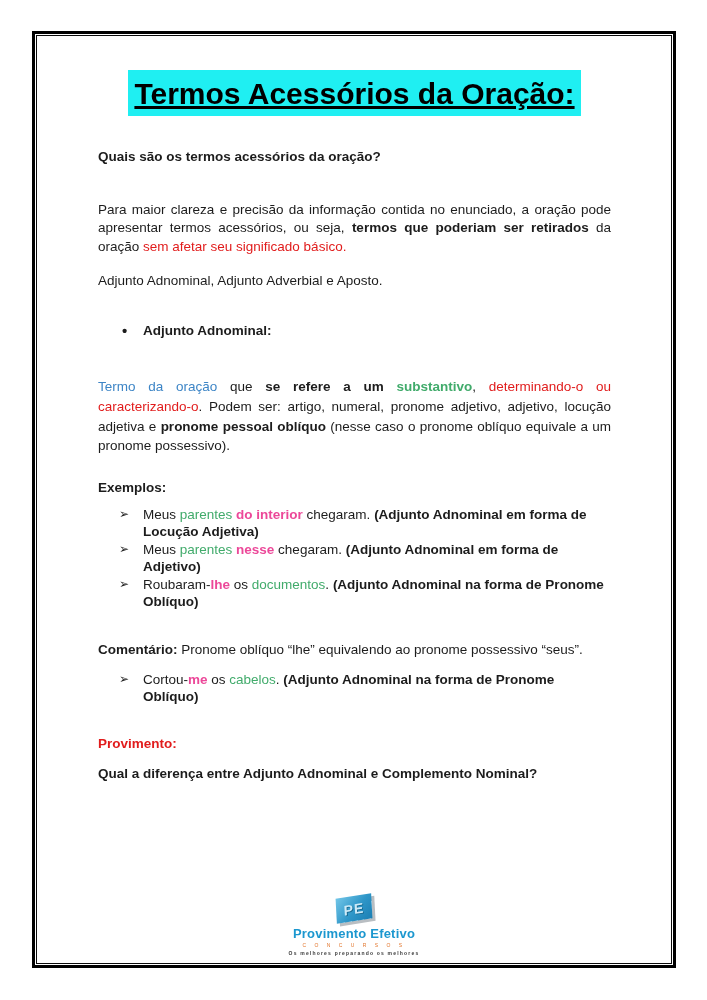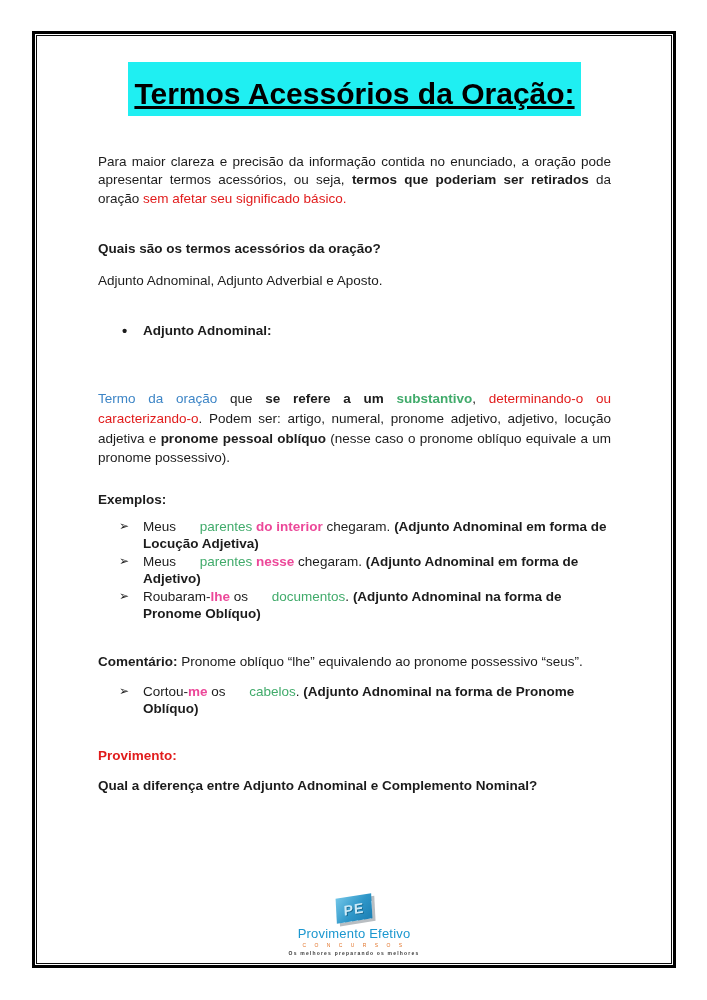--- a/index.html
+++ b/index.html
@@ -14,78 +14,78 @@
     border:3px solid #000; padding:1px; background:#fff;
   }
   .sheet-inner {
     width:100%; height:100%; border:1px solid #0b0b0b;
     padding:37px 60px 0 61px; position:relative; overflow:hidden;
   }
   .title-wrap { text-align:center; }
   .title-highlight {
     display:inline; font-weight:bold; font-size:30px; line-height:1.42;
     color:#000; text-decoration:underline;
-    padding:15px 6px 6px; white-space:nowrap;
+    padding:7px 6px 6px; white-space:nowrap;
   }
   .body-text { font-size:13.5px; }
   .p-intro { margin-top:37px; text-align:justify; line-height:1.38; }
   .q-heading { margin-top:33px; font-weight:bold; }
   .q-answer { margin-top:17px; }
   .bullet-head { margin-top:35px; font-weight:bold; position:relative; padding-left:45px; }
   .bullet-head .marker { position:absolute; left:24px; top:-1px; font-size:15px; }
-  .p-def { margin-top:51px; text-align:justify; line-height:1.45; }
+  .p-def { margin-top:39px; text-align:justify; line-height:1.45; }
   .ex-heading { margin-top:24px; font-weight:bold; }
   ul.ex-list { list-style:none; margin-top:11px; }
   ul.ex-list li { position:relative; padding-left:45px; line-height:1.3; }
   ul.ex-list li .marker { position:absolute; left:21px; top:1px; font-size:12px; color:#222; }
   .comment { margin-top:30px; line-height:1.4; }
   .comment-justify { text-align:justify; }
   .single-list { margin-top:36px; }
   .important-label { margin-top:30px; font-weight:bold; }
   .final-question { margin-top:15px; font-weight:bold; }
 
   
   .rt-plain {}
   .rt-bold { font-weight:700; }
   .rt-red { font-weight:400; }
   .rt-blue { font-weight:400; }
   .rt-blueBold { font-weight:700; }
-  .rt-green { font-weight:400;margin-left:20px; }
+  .rt-green { font-weight:400; }
   .rt-greenBold { font-weight:700; }
 
   
   .logo { position:absolute; left:0; right:0; bottom:7px; text-align:center; }
   .logo-icon {
     width:36px; height:25px; margin:0 auto 5px;
     transform:rotate(-9deg) skewX(-6deg);
     background:linear-gradient(135deg,#72c6e8 0%,#2e96c8 55%,#1b7fb4 100%);
     box-shadow:3px 3px 0 #b9bec2;
     display:flex; align-items:center; justify-content:center;
   }
   .logo-monogram {
     font-weight:bold; font-size:14px; color:#cdeaf7;
     letter-spacing:1px; text-shadow:1px 1px 0 #16688f;
   }
-  .logo-name { font-size:13px; font-weight:normal; letter-spacing:.2px; }
+  .logo-name { font-size:13px; font-weight:bold; letter-spacing:.2px; }
   .logo-subtitle { font-size:5px; letter-spacing:3.5px; margin-top:1px; }
   .logo-tagline { font-size:5px; font-weight:bold; letter-spacing:1.2px; margin-top:2px; color:#3a3a3a; }
 </style>
 <style>.title-highlight{background:#1feff2;}.rt-red,.rt-redBold,.important-label{color:#e11c1c;}.rt-blue{color:#3d85c6;}.rt-blueBold{color:#ec4899;}.rt-green,.rt-greenBold{color:#41ab6b;}.logo-name{color:#1b97cf;}.logo-subtitle{color:#e2762d;}</style></head>
 <body>
 
 <div class="sheet">
   <div class="sheet-inner">
 
     <div class="title-wrap">
       <span class="title-highlight">Termos Acessórios da Oração:</span>
     </div>
 
+    <p class="body-text q-heading">Quais são os termos acessórios da oração?</p>
+
     <p class="body-text p-intro"><span class="rt-plain">Para maior clareza e precisão da informação contida no enunciado, a oração pode apresentar termos acessórios, ou seja, </span><span class="rt-bold">termos que poderiam ser retirados</span><span class="rt-plain"> da oração </span><span class="rt-red">sem afetar seu significado básico.</span></p>
-
-    <p class="body-text q-heading">Quais são os termos acessórios da oração?</p>
     <p class="body-text q-answer">Adjunto Adnominal, Adjunto Adverbial e Aposto.</p>
 
     <p class="body-text bullet-head">
       <span class="marker">•</span>
       <span>Adjunto Adnominal:</span>
     </p>
 
     <p class="body-text p-def"><span class="rt-blue">Termo da oração</span><span class="rt-plain"> que </span><span class="rt-bold">se refere a um</span><span class="rt-plain"> </span><span class="rt-greenBold">substantivo</span><span class="rt-plain">, </span><span class="rt-red">determinando-o ou caracterizando-o</span><span class="rt-plain">. Podem ser: artigo, numeral, pronome adjetivo, adjetivo, locução adjetiva e </span><span class="rt-bold">pronome pessoal oblíquo</span><span class="rt-plain"> (nesse caso o pronome oblíquo equivale a um pronome possessivo).</span></p>
 
     <p class="body-text ex-heading">Exemplos:</p>

